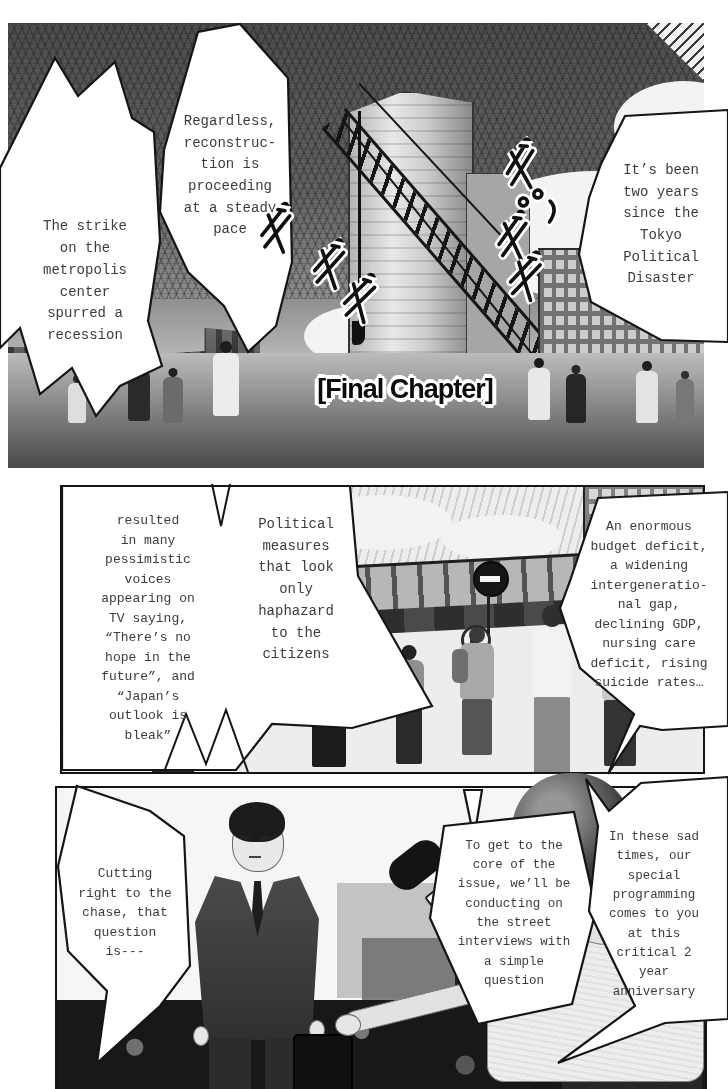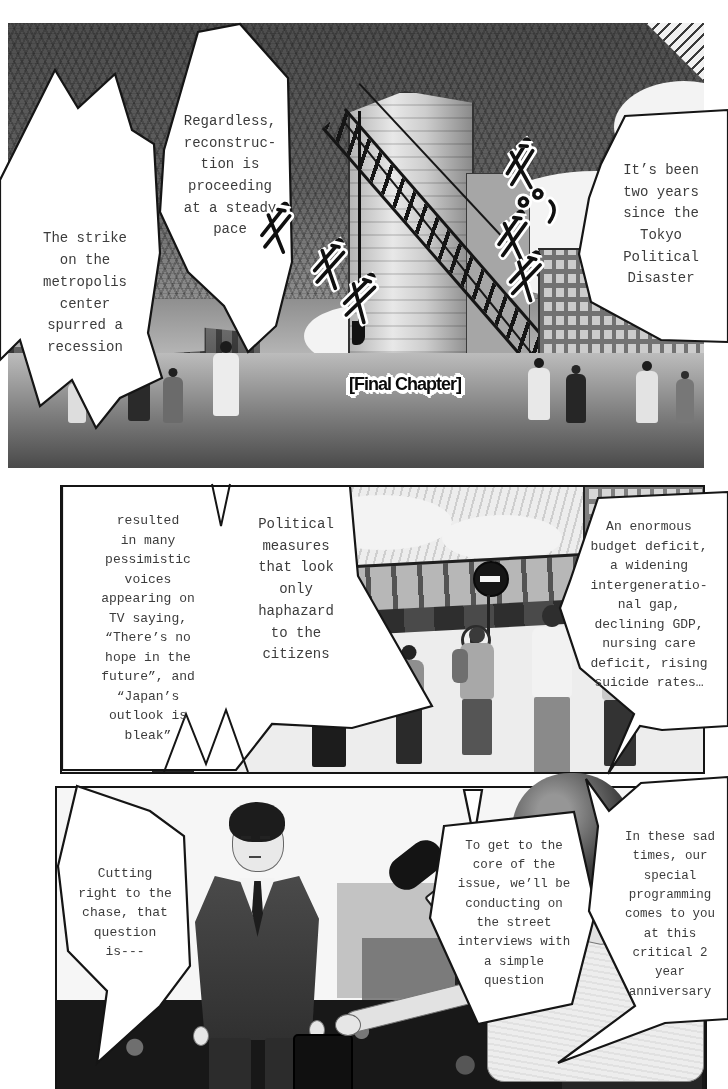--- a/index.html
+++ b/index.html
@@ -53,21 +53,21 @@
       background-blend-mode:normal,multiply,multiply;}
   .fig{position:absolute;}
   .fig .fh{position:absolute;left:50%;transform:translateX(-50%);top:0;border-radius:50%;}
   .fig .fb{position:absolute;left:0;border-radius:6px 6px 3px 3px;}
   
   .titlewrap{left:150px;top:352px;width:494px;text-align:center;}
   .ttl{font-weight:900;color:#0b0b0b;letter-spacing:-1px;line-height:1.1;
       text-shadow:3px 0 0 #fff,-3px 0 0 #fff,0 3px 0 #fff,0 -3px 0 #fff,
         2px 2px 0 #fff,-2px 2px 0 #fff,2px -2px 0 #fff,-2px -2px 0 #fff,
         4px 1px 0 #fff,-4px 1px 0 #fff,1px 4px 0 #fff,-1px -4px 0 #fff;}
-  .t1{font-size:18px;}
+  .t1{font-size:27px;}
   .t2{font-size:30px;margin-top:2px;}
 
   
   .p2{left:60px;top:467px;width:641px;height:285px;border:2px solid #141414;overflow:hidden;background:#ededed;}
   .p2 .sky{left:0;top:0;width:100%;height:125px;
       background:repeating-linear-gradient(105deg,rgba(0,0,0,.13) 0 2px,transparent 2px 8px);}
   .rail{left:252px;top:70px;width:390px;height:46px;background:#b7b7b7;
       border-top:3px solid #1f1f1f;border-bottom:3px solid #1f1f1f;transform:rotate(-3deg);}
   .rail .grd{left:0;top:0;width:100%;height:100%;
       background:repeating-linear-gradient(90deg,rgba(0,0,0,.55) 0 5px,transparent 5px 26px);}
@@ -318,21 +318,21 @@
     <div class="abs w-pants"></div>
     <div class="abs w-blouse"></div>
     <div class="abs w-sleeve"></div>
     <div class="abs w-arm"></div>
     <div class="abs w-hair"></div>
     <div class="abs mic-head"></div>
     <div class="abs mic-handle"></div>
     <div class="abs w-hand"></div>
   </div>
 
-  <div class="bubble" style="left:0;top:30px;width:172px;height:382px;">
+  <div class="bubble" style="left:0;top:18px;width:172px;height:382px;">
     <svg viewBox="0 0 172 382" preserveAspectRatio="none">
       <polygon points="0,132 55,22 78,60 115,26 132,82 154,96 160,205 148,285 162,330 120,350 96,380 72,332 40,358 20,292 0,312"></polygon>
       </svg>
     <div class="btxt fs135" style="left:10px;top:158px;width:150px;height:175px;">The strike
 on the
 metropolis
 center
 spurred a
 recession</div>
   </div>
@@ -426,21 +426,21 @@
 the street
 interviews with
 a simple
 question</div>
   </div>
 
   <div class="bubble" style="left:543px;top:753px;width:185px;height:320px;">
     <svg viewBox="0 0 185 320" preserveAspectRatio="none">
       <polygon points="43,8 66,40 98,12 185,6 185,248 122,252 15,292 92,235 46,140 55,55"></polygon>
       </svg>
-    <div class="btxt fs125" style="left:72px;top:38px;width:110px;height:212px;">In these sad
+    <div class="btxt fs125" style="left:56px;top:38px;width:110px;height:212px;">In these sad
 times, our
 special
 programming
 comes to you
 at this
 critical 2
 year
 anniversary</div>
   </div>
 

